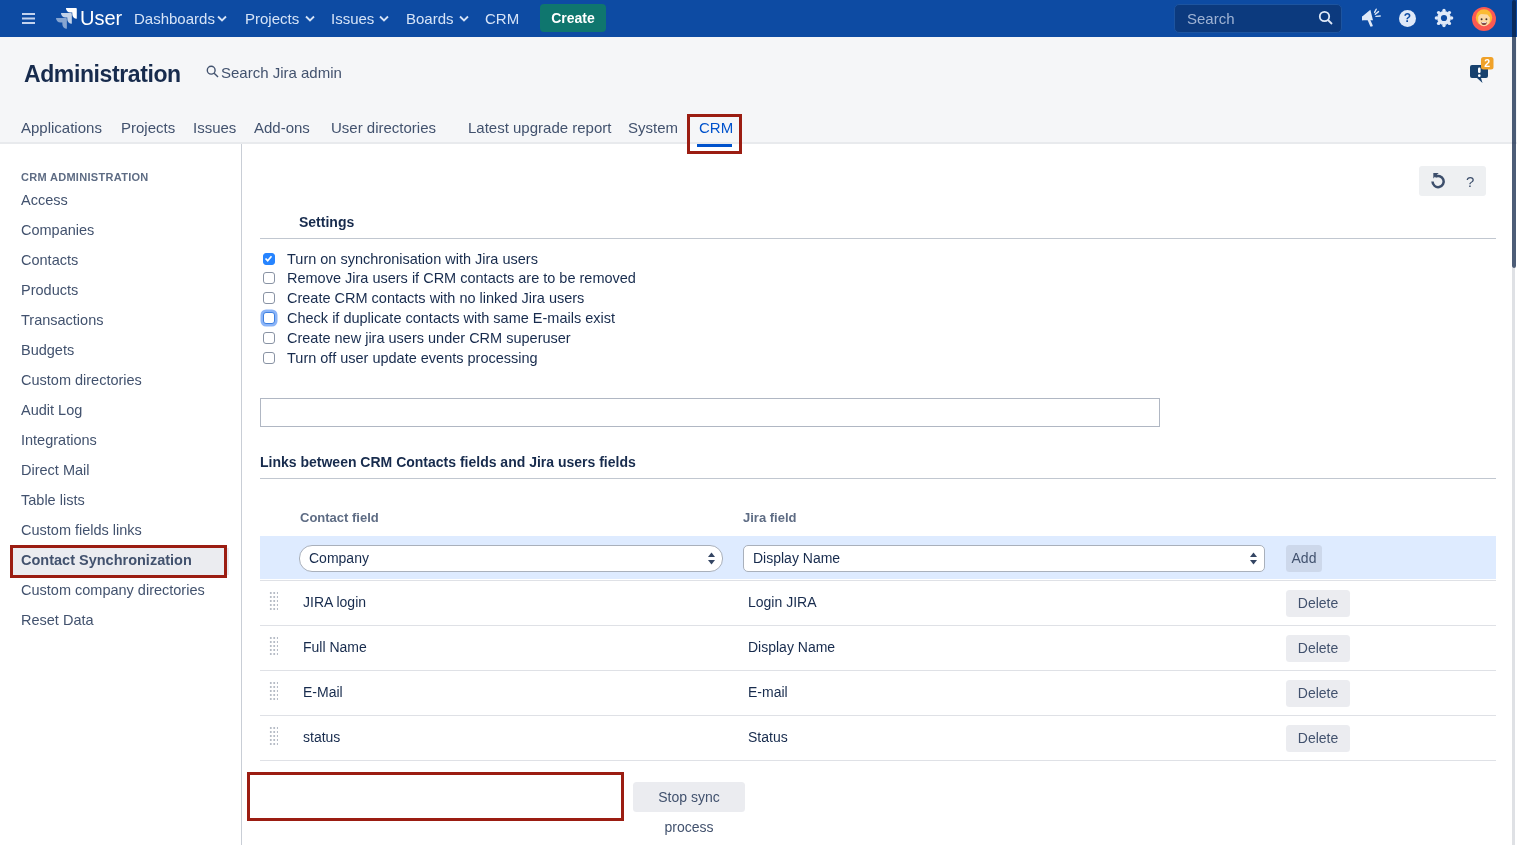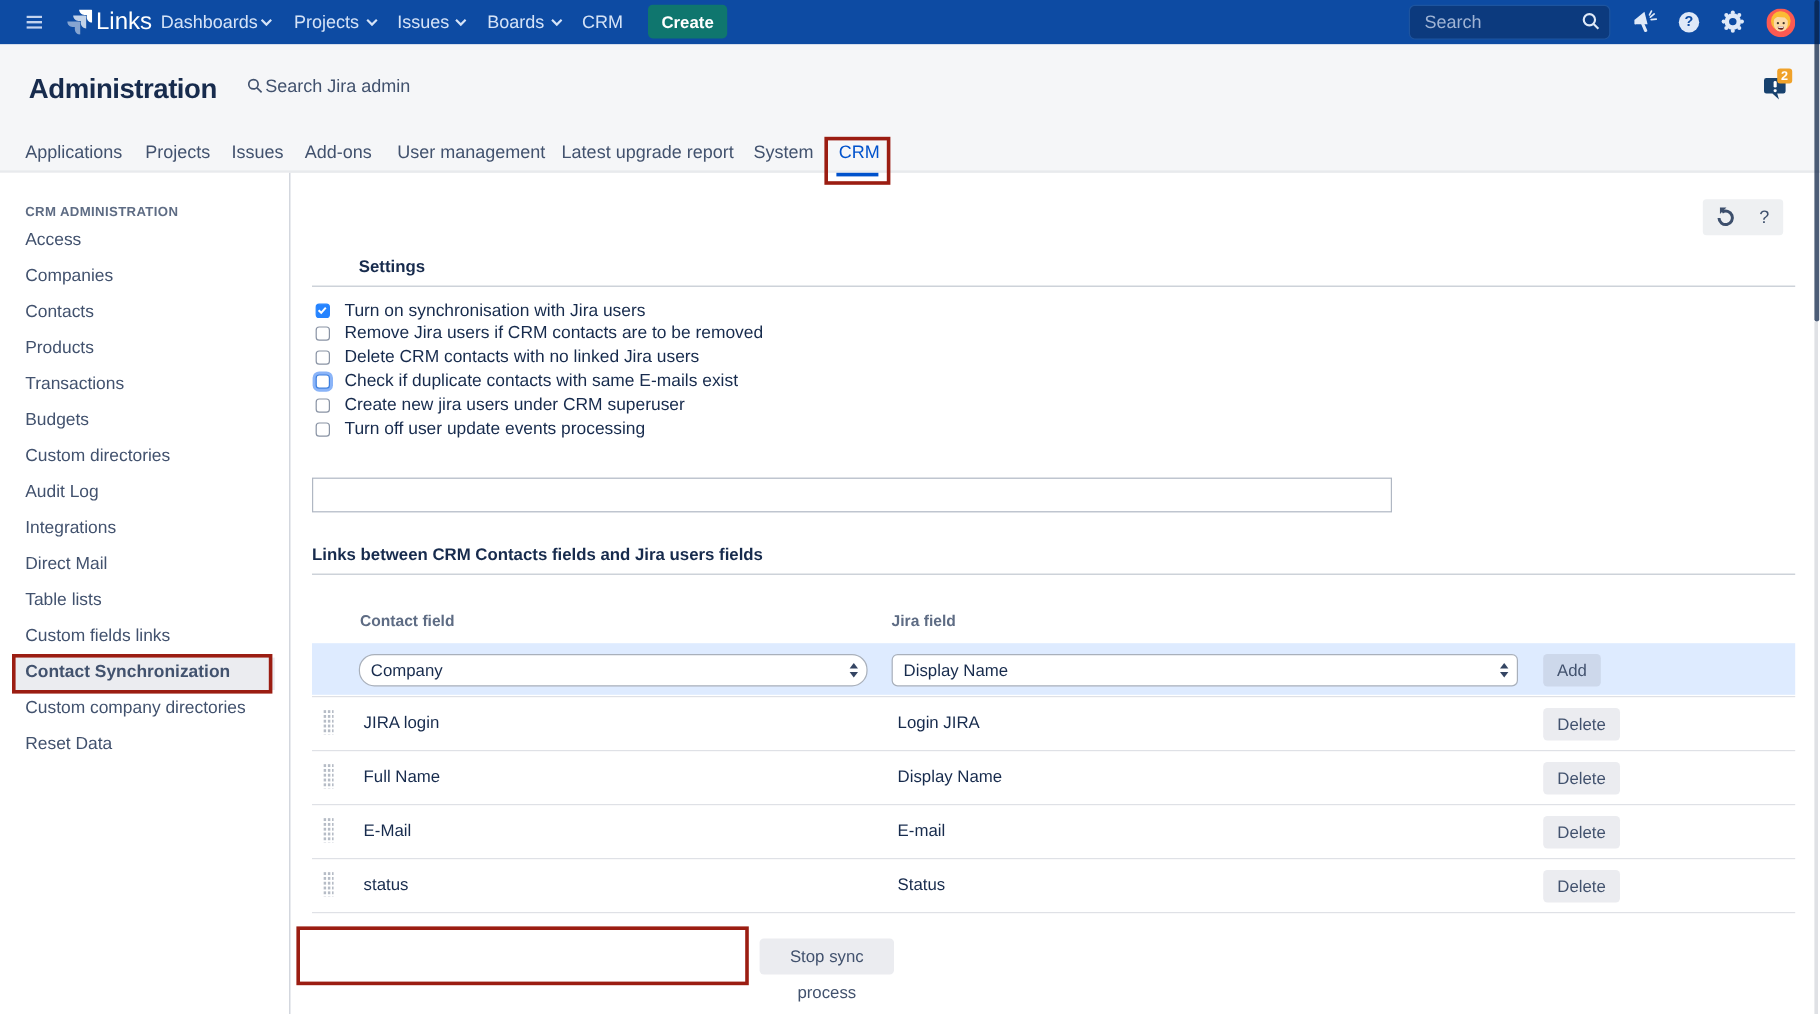--- a/index.html
+++ b/index.html
@@ -42,21 +42,21 @@
           <rect x="0" y="0" width="13" height="2"></rect>
           <rect x="0" y="4.5" width="13" height="2"></rect>
           <rect x="0" y="9" width="13" height="2"></rect>
         </g>
       </svg>
     <svg class="abs" style="left:56px;top:8px" width="21" height="21" viewBox="16 16 96.9 96.9">
       <path fill="#fff" d="M108 16H61.8c0 11.5 9.3 20.8 20.8 20.8h8.5v8.2c0 11.5 9.3 20.8 20.8 20.8V20a4 4 0 0 0-3.9-4z"></path>
       <path fill="#fff" opacity=".75" d="M85.1 39H38.9c0 11.5 9.3 20.8 20.8 20.8h8.5V68c0 11.5 9.3 20.9 20.8 20.9V43a4 4 0 0 0-3.9-4z"></path>
       <path fill="#fff" opacity=".5" d="M62.2 62.1H16c0 11.5 9.3 20.8 20.8 20.8h8.5v8.2c0 11.5 9.3 20.9 20.8 20.9V66a4 4 0 0 0-3.9-3.9z"></path>
     </svg>
-    <div class="navtxt" style="left:80px; font-size:20px; color:#fff;">Links</div>
+    <div class="navtxt" style="left:80px; font-size:20px; color:#fff;">User</div>
     <div class="navtxt" style="left:134px;">Dashboards</div>
     <svg class="abs" style="left:217px;top:15px" width="10" height="7" viewBox="0 0 10 7">
         <path d="M1 1.5 L5 5.5 L9 1.5" stroke="#d5e3f7" stroke-width="1.8" fill="none"></path>
       </svg>
     <div class="navtxt" style="left:245px;">Projects</div>
     <svg class="abs" style="left:305px;top:15px" width="10" height="7" viewBox="0 0 10 7">
         <path d="M1 1.5 L5 5.5 L9 1.5" stroke="#d5e3f7" stroke-width="1.8" fill="none"></path>
       </svg>
     <div class="navtxt" style="left:331px;">Issues</div>
     <svg class="abs" style="left:379px;top:15px" width="10" height="7" viewBox="0 0 10 7">
@@ -128,21 +128,21 @@
     <rect x="10" y="12.5" width="2.6" height="5.5" rx="1.2" fill="#fff"></rect>
     <rect x="10" y="19.3" width="2.6" height="2.6" rx="1.2" fill="#fff"></rect>
     <rect x="13" y="2" width="12.5" height="12.5" rx="2.5" fill="#f0a22a"></rect>
     <text x="19.2" y="11.8" font-size="10.5" font-weight="bold" fill="#fff" text-anchor="middle">2</text>
   </svg>
 
   <div class="tab" style="left:21px;">Applications</div>
   <div class="tab" style="left:121px;">Projects</div>
   <div class="tab" style="left:193px;">Issues</div>
   <div class="tab" style="left:254px;">Add-ons</div>
-  <div class="tab" style="left:331px;">User management</div>
+  <div class="tab" style="left:331px;">User directories</div>
   <div class="tab" style="left:468px;">Latest upgrade report</div>
   <div class="tab" style="left:628px;">System</div>
   <div class="tab" style="left:699px; color:#0052cc;">CRM</div>
   <div class="abs" style="left:697px;top:144px;width:35px;height:3px;background:#0052cc;"></div>
   <div class="redbox" style="left:687px;top:114px;width:55px;height:40px;"></div>
 
   <div id="sidebar"></div>
   <div class="sideitem" style="top:171px;font-size:11px;font-weight:bold;color:#5e6c84;letter-spacing:0.3px;">CRM ADMINISTRATION</div>
   <div class="sideitem" style="top:192px;">Access</div>
   <div class="sideitem" style="top:222px;">Companies</div>
@@ -181,21 +181,21 @@
         </svg>
       </div>
       <div class="cblabel">Turn on synchronisation with Jira users</div>
     </div>
   <div class="cbrow" style="top:272px;">
       <div class="cbox"></div>
       <div class="cblabel">Remove Jira users if CRM contacts are to be removed</div>
     </div>
   <div class="cbrow" style="top:292px;">
       <div class="cbox"></div>
-      <div class="cblabel">Delete CRM contacts with no linked Jira users</div>
+      <div class="cblabel">Create CRM contacts with no linked Jira users</div>
     </div>
   <div class="cbrow" style="top:312px;">
       <div class="cbox" style="border-color:#3c7fe0;box-shadow:0 0 0 2.5px #8ab4f8;"></div>
       <div class="cblabel">Check if duplicate contacts with same E-mails exist</div>
     </div>
   <div class="cbrow" style="top:332px;">
       <div class="cbox"></div>
       <div class="cblabel">Create new jira users under CRM superuser</div>
     </div>
   <div class="cbrow" style="top:352px;">
@@ -215,21 +215,21 @@
   <div class="sel" style="left:299px;top:545px;width:424px;border-radius:13px;">Company</div>
   <svg class="abs" style="left:707px;top:552px" width="9" height="13" viewBox="0 0 9 13">
       <path d="M4.5 0.5 L8 5 H1 Z" fill="#344563"></path>
       <path d="M4.5 12.5 L8 8 H1 Z" fill="#344563"></path>
     </svg>
   <div class="sel" style="left:743px;top:545px;width:522px;">Display Name</div>
   <svg class="abs" style="left:1249px;top:552px" width="9" height="13" viewBox="0 0 9 13">
       <path d="M4.5 0.5 L8 5 H1 Z" fill="#344563"></path>
       <path d="M4.5 12.5 L8 8 H1 Z" fill="#344563"></path>
     </svg>
-  <div class="gbtn" style="left:1286px;top:545px;width:48px;height:27px;line-height:27px;background:#cdd8eb;">Add</div>
+  <div class="gbtn" style="left:1286px;top:545px;width:36px;height:27px;line-height:27px;background:#cdd8eb;">Add</div>
 
   <div class="rowsep" style="top:580px;"></div>
   <div class="drag" style="top:591px;"></div>
   <div class="celltxt" style="left:303px;top:594px;">JIRA login</div>
   <div class="celltxt" style="left:748px;top:594px;">Login JIRA</div>
   <div class="gbtn" style="left:1286px;top:590px;width:64px;height:27px;line-height:27px;">Delete</div>
 
   <div class="rowsep" style="top:625px;"></div>
   <div class="drag" style="top:636px;"></div>
   <div class="celltxt" style="left:303px;top:639px;">Full Name</div>

